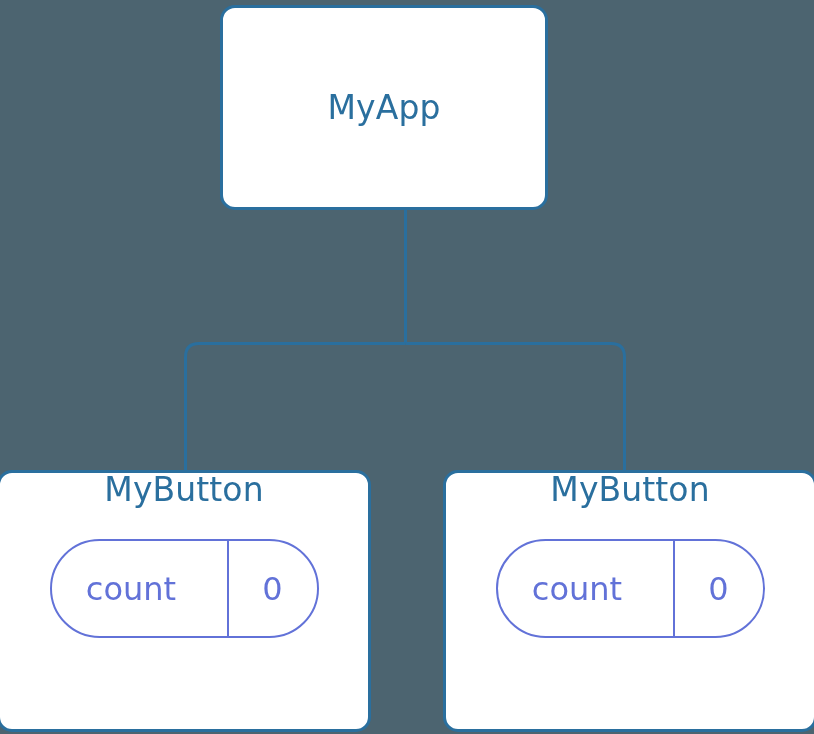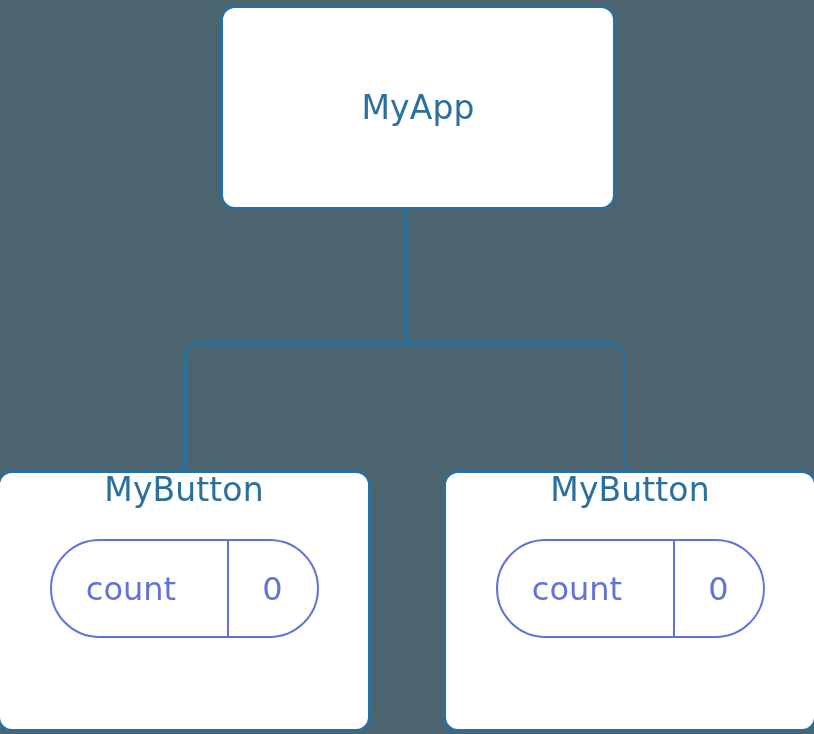--- a/index.html
+++ b/index.html
@@ -51,21 +51,21 @@
     font-weight: 400;
     letter-spacing: 0.1px;
     line-height: 1;
     white-space: nowrap;
   }
 
   
   #node-root {
     left: 220px;
     top: 5px;
-    width: 396px;
+    width: 328px;
     height: 205px;
     justify-content: center;
   }
 
   
   .node-child {
     top: 470px;
     width: 374px;
     height: 262px;
     justify-content: flex-start;

